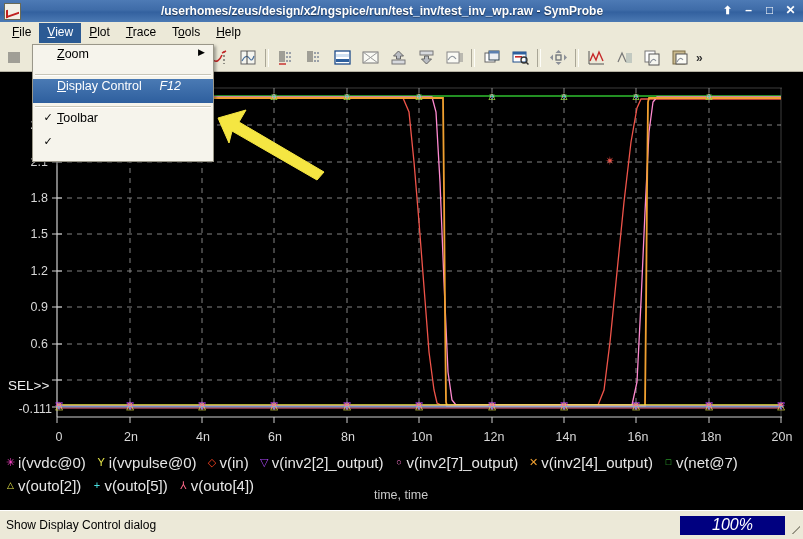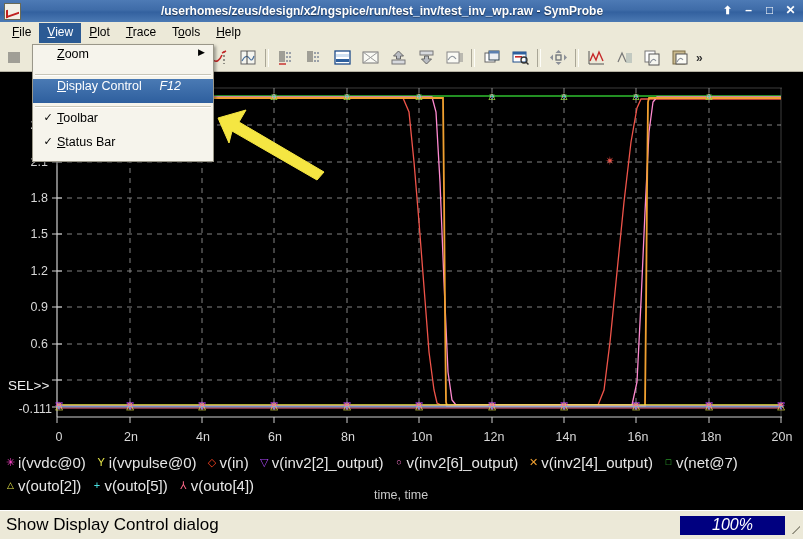--- a/index.html
+++ b/index.html
@@ -105,21 +105,21 @@
   .dd-item.sel .dd-label,.dd-item.sel .dd-accel{color:#fff;}
   .dd-arrow{position:absolute;right:8px;font-size:9px;}
   .dd-sep{height:1px;background:#c9c6b8;margin:3px 2px 3px 2px;border-bottom:1px solid #fff;}
 
   
   .statusbar{
     position:absolute;left:0;top:510px;width:803px;height:29px;
     background:#ece9d8;border-top:1px solid #fff;
     display:flex;align-items:center;box-sizing:border-box;
   }
-  .status-text{font-size:17px;color:#000;padding-left:6px;flex:1 1 auto;}
+  .status-text{font-size:12px;color:#000;padding-left:6px;flex:1 1 auto;}
   .status-zoom{
     width:105px;height:19px;background:#000080;color:#fff;
     font-size:16px;display:flex;align-items:center;justify-content:center;
     margin-right:6px;
     font-style:italic;
   }
   .status-grip{
     width:10px;height:19px;margin-right:2px;position:relative;
   }
   .status-grip::after{
@@ -628,21 +628,21 @@
         <div class="legentry">
           <span class="legmark" style="color:#ff4422">◇</span>
           <span class="legtxt">v(in)</span>
         </div>
         <div class="legentry">
           <span class="legmark" style="color:#b14aff">▽</span>
           <span class="legtxt">v(inv2[2]_output)</span>
         </div>
         <div class="legentry">
           <span class="legmark" style="color:#ff7ad0;font-size:9px">○</span>
-          <span class="legtxt">v(inv2[6]_output)</span>
+          <span class="legtxt">v(inv2[7]_output)</span>
         </div>
         <div class="legentry">
           <span class="legmark" style="color:#f0a030">✕</span>
           <span class="legtxt">v(inv2[4]_output)</span>
         </div>
         <div class="legentry">
           <span class="legmark" style="color:#38cc38;font-size:9px">□</span>
           <span class="legtxt">v(net@7)</span>
         </div>
       </div>
@@ -679,21 +679,20 @@
       <span class="dd-label"><u>D</u>isplay Control</span>
       <span class="dd-accel">F12</span>
     </div>
     <div class="dd-sep"></div>
     <div class="dd-item">
       <span class="dd-check">✓</span>
       <span class="dd-label"><u>T</u>oolbar</span>
     </div>
     <div class="dd-item">
       <span class="dd-check">✓</span>
-      <span class="dd-label"><u>S</u>tatus Bar</span>
     </div>
   </div>
 
   <div class="statusbar">
     <div class="status-text">Show Display Control dialog</div>
     <div class="status-zoom">100%</div>
     <div class="status-grip"></div>
   </div>
 
 </div>

